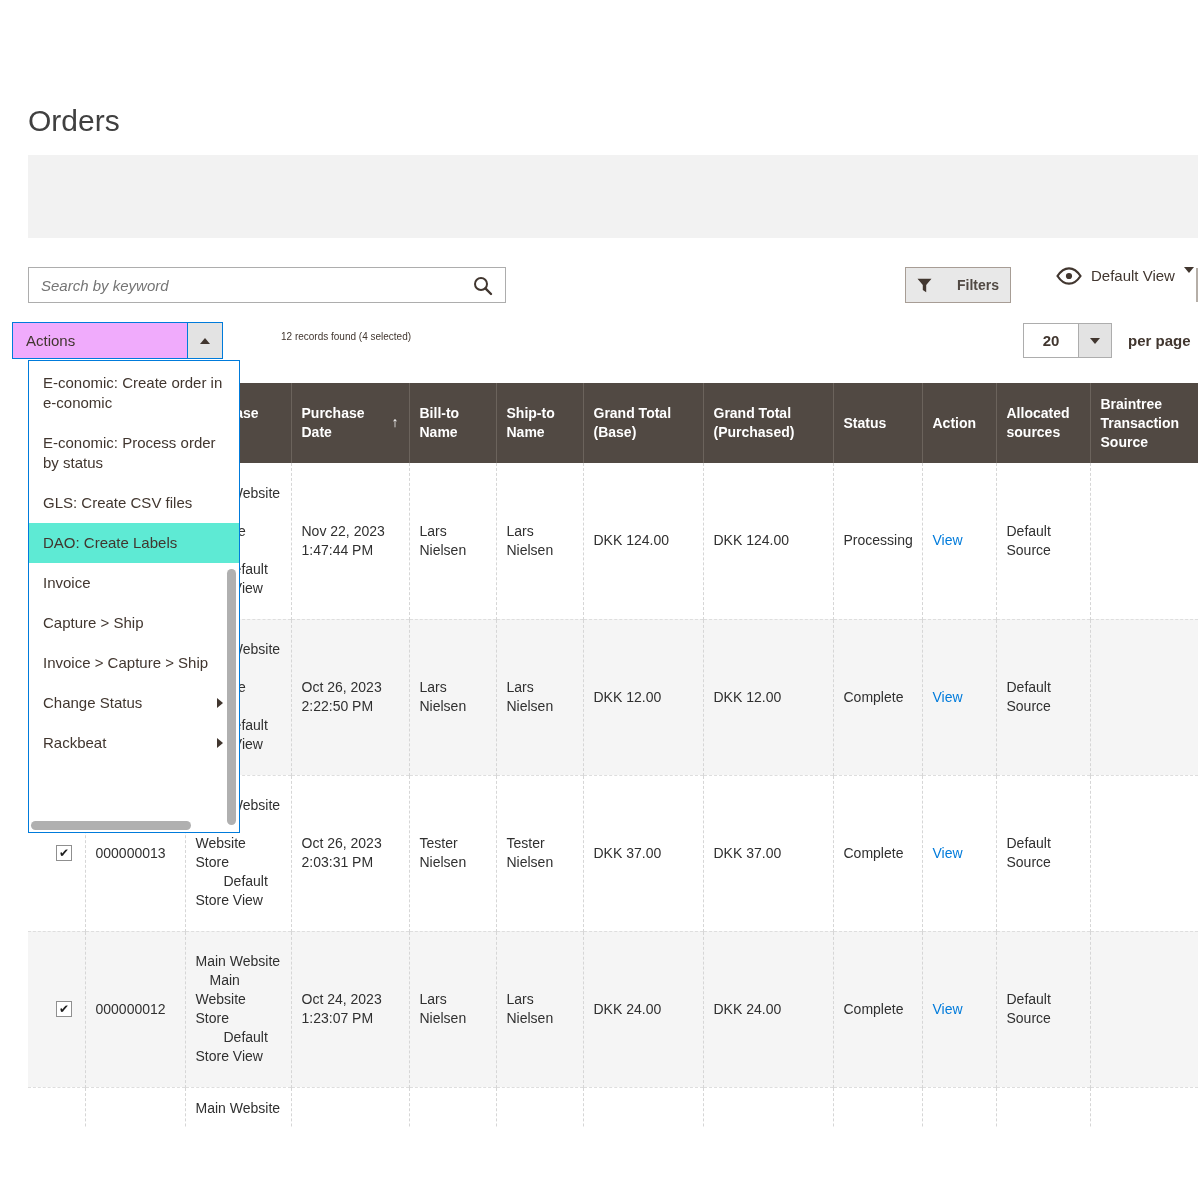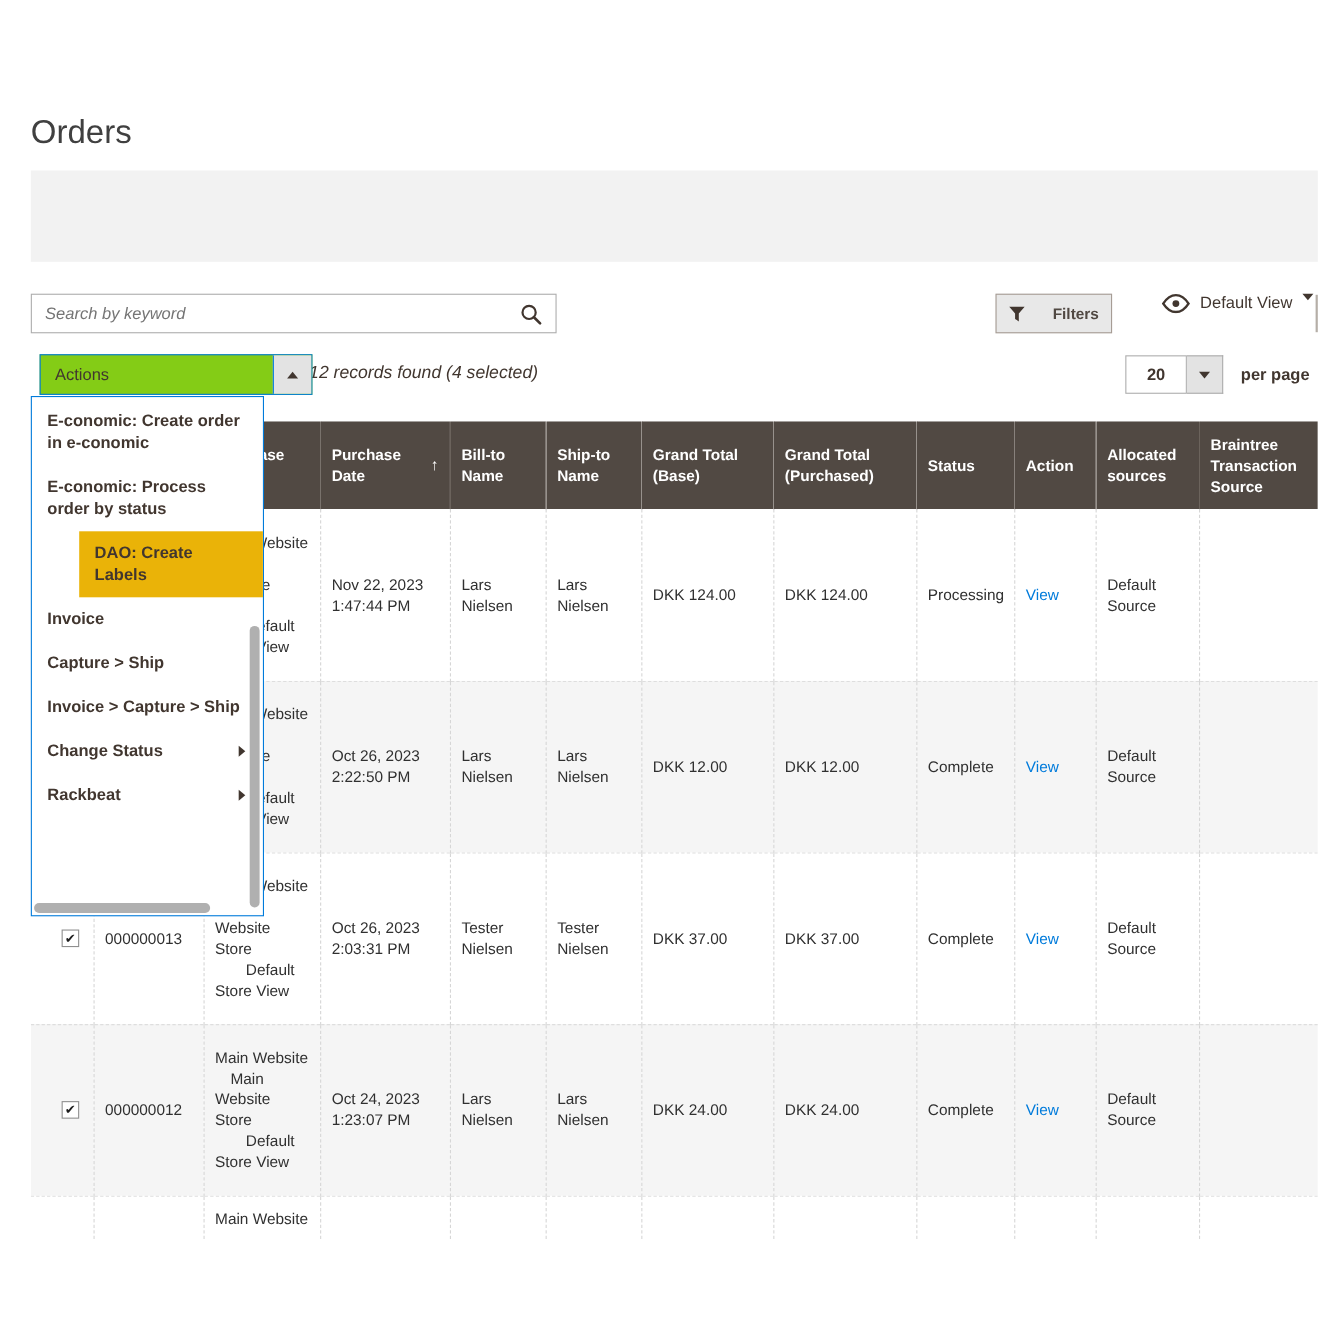--- a/index.html
+++ b/index.html
@@ -20,26 +20,26 @@
   .filters-btn{position:absolute;left:905px;top:267px;width:106px;height:36px;background:#e8e8e8;border:1px solid #a79d95;
     box-sizing:border-box;display:flex;align-items:center;justify-content:center;gap:8px;cursor:pointer;}
   .filters-btn span{font-size:14px;font-weight:700;color:#514943;margin-left:17px;}
   
   .view-ctrl{position:absolute;left:1056px;top:267px;height:36px;display:flex;align-items:flex-start;gap:9px;cursor:pointer;}
   .view-ctrl .lbl{font-size:15px;color:#41362f;}
   .caret-down{width:0;height:0;border-left:5px solid transparent;border-right:5px solid transparent;border-top:6px solid #41362f;display:inline-block;}
   .caret-up{width:0;height:0;border-left:5px solid transparent;border-right:5px solid transparent;border-bottom:6px solid #41362f;display:inline-block;}
   .caret-right{width:0;height:0;border-top:5px solid transparent;border-bottom:5px solid transparent;border-left:6px solid #41362f;display:inline-block;}
   
-  .actions-select{position:absolute;left:36px;top:322px;width:248px;height:37px;border:1px solid #007bdb;background:#84cc16;
+  .actions-select{position:absolute;left:12px;top:322px;width:211px;height:37px;border:1px solid #007bdb;background:#f0abfc;
     box-sizing:border-box;display:flex;cursor:pointer;z-index:11;}
   .actions-label{flex:1;font-size:15px;color:#41362f;display:flex;align-items:center;padding-left:13px;}
   .actions-arrow{width:34px;background:#e3e3e3;border-left:1px solid #007bdb;display:flex;align-items:center;justify-content:center;}
   
-  .records{position:absolute;left:281px;top:331px;font-size:16px;color:#41362f;font-style:italic;}
+  .records{position:absolute;left:281px;top:331px;font-size:10px;color:#41362f;}
   
   .perpage{position:absolute;left:1023px;top:323px;display:flex;align-items:center;font-weight:bold;}
   .pp-box{width:56px;height:35px;border:1px solid #adadad;background:#fff;box-sizing:border-box;display:flex;align-items:center;justify-content:center;font-size:15px;}
   .pp-arrow{width:33px;height:35px;border:1px solid #adadad;border-left:none;background:#e3e3e3;box-sizing:border-box;display:flex;align-items:center;justify-content:center;cursor:pointer;}
   .pp-label{margin-left:16px;font-size:15px;color:#41362f;}
   
   .grid-wrap{position:absolute;left:28px;top:383px;width:1170px;height:745px;overflow:hidden;z-index:1;}
   table{width:1170px;table-layout:fixed;border-collapse:collapse;}
   thead th{background:#514943;color:#fff;text-align:left;font-size:14px;font-weight:600;line-height:19px;
     padding:8px 10px;height:80px;box-sizing:border-box;vertical-align:middle;border-left:1px solid #6b635c;position:relative;}
@@ -53,22 +53,22 @@
   tr.partial td{vertical-align:top;padding-top:11px;}
   .pp-line{line-height:19px;}
   .pp-line.l1{text-indent:14px;}
   .pp-line.l2{text-indent:28px;}
   .view-link{color:#007bdb;text-decoration:none;cursor:pointer;}
   .cb{width:16px;height:16px;border:1px solid #8f8f8f;background:#fff;box-sizing:border-box;display:flex;align-items:center;justify-content:center;
     font-size:12px;color:#1d1d1d;margin-left:18px;cursor:pointer;}
   
   .menu{position:absolute;left:28px;top:360px;width:212px;height:473px;background:#fff;border:1px solid #007bdb;box-sizing:border-box;
     z-index:10;padding-top:2px;}
-  .menu-item{padding:10px 14px;font-size:15px;line-height:20px;color:#41362f;position:relative;cursor:pointer;font-weight:bold;}
-  .menu-item.hl{background:#eab308;margin-left:43px;}
+  .menu-item{padding:10px 14px;font-size:15px;line-height:20px;color:#41362f;position:relative;cursor:pointer;}
+  .menu-item.hl{background:#5eead4;}
   .menu-item .caret-right{position:absolute;right:16px;top:50%;margin-top:-5px;}
   .v-scroll{position:absolute;right:3px;top:208px;width:9px;height:256px;background:#b0b0b0;border-radius:5px;}
   .h-scroll{position:absolute;left:2px;bottom:2px;width:160px;height:9px;background:#b0b0b0;border-radius:5px;}
   .edge-line{position:absolute;left:1196px;top:268px;width:2px;height:34px;background:#b5aea7;}
 </style>
 </head>
 <body>
 
 <h1 class="page-title">Orders</h1>
 
@@ -261,20 +261,21 @@
           <td></td>
         </tr>
       </tbody>
   </table>
 </div>
 
 <div class="menu">
   <div id="menu-items">
       <div class="menu-item"><span>E-conomic: Create order in e-conomic</span></div>
       <div class="menu-item"><span>E-conomic: Process order by status</span></div>
+      <div class="menu-item"><span>GLS: Create CSV files</span></div>
       <div class="menu-item hl"><span>DAO: Create Labels</span></div>
       <div class="menu-item"><span>Invoice</span></div>
       <div class="menu-item"><span>Capture &gt; Ship</span></div>
       <div class="menu-item"><span>Invoice &gt; Capture &gt; Ship</span></div>
       <div class="menu-item"><span>Change Status</span><span class="caret-right"></span></div>
       <div class="menu-item"><span>Rackbeat</span><span class="caret-right"></span></div>
     </div>
   <div class="v-scroll"></div>
   <div class="h-scroll"></div>
 </div>

